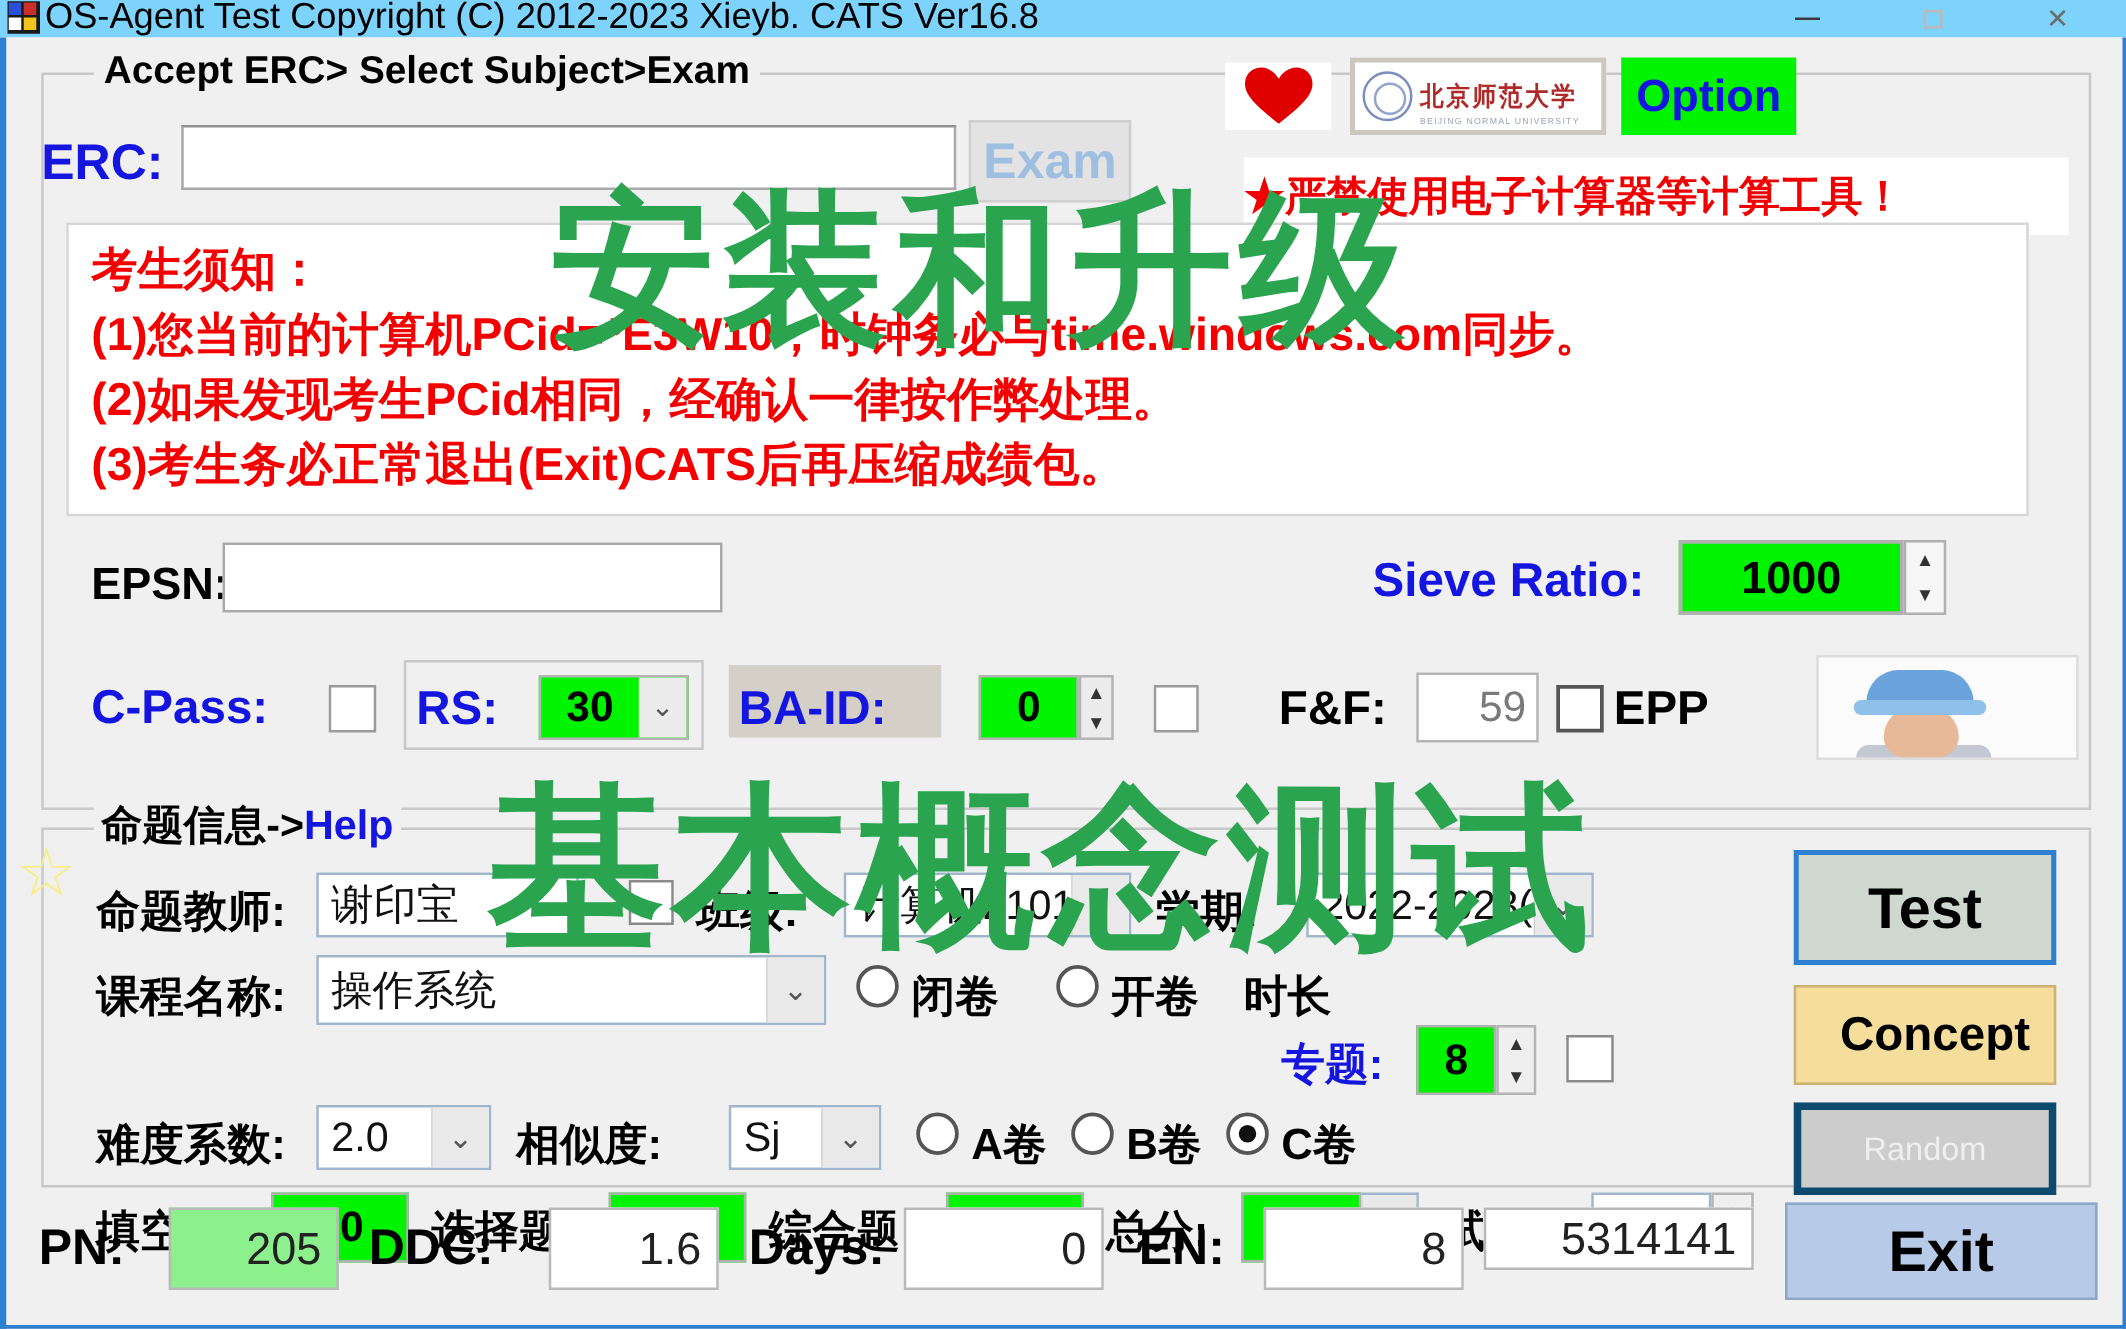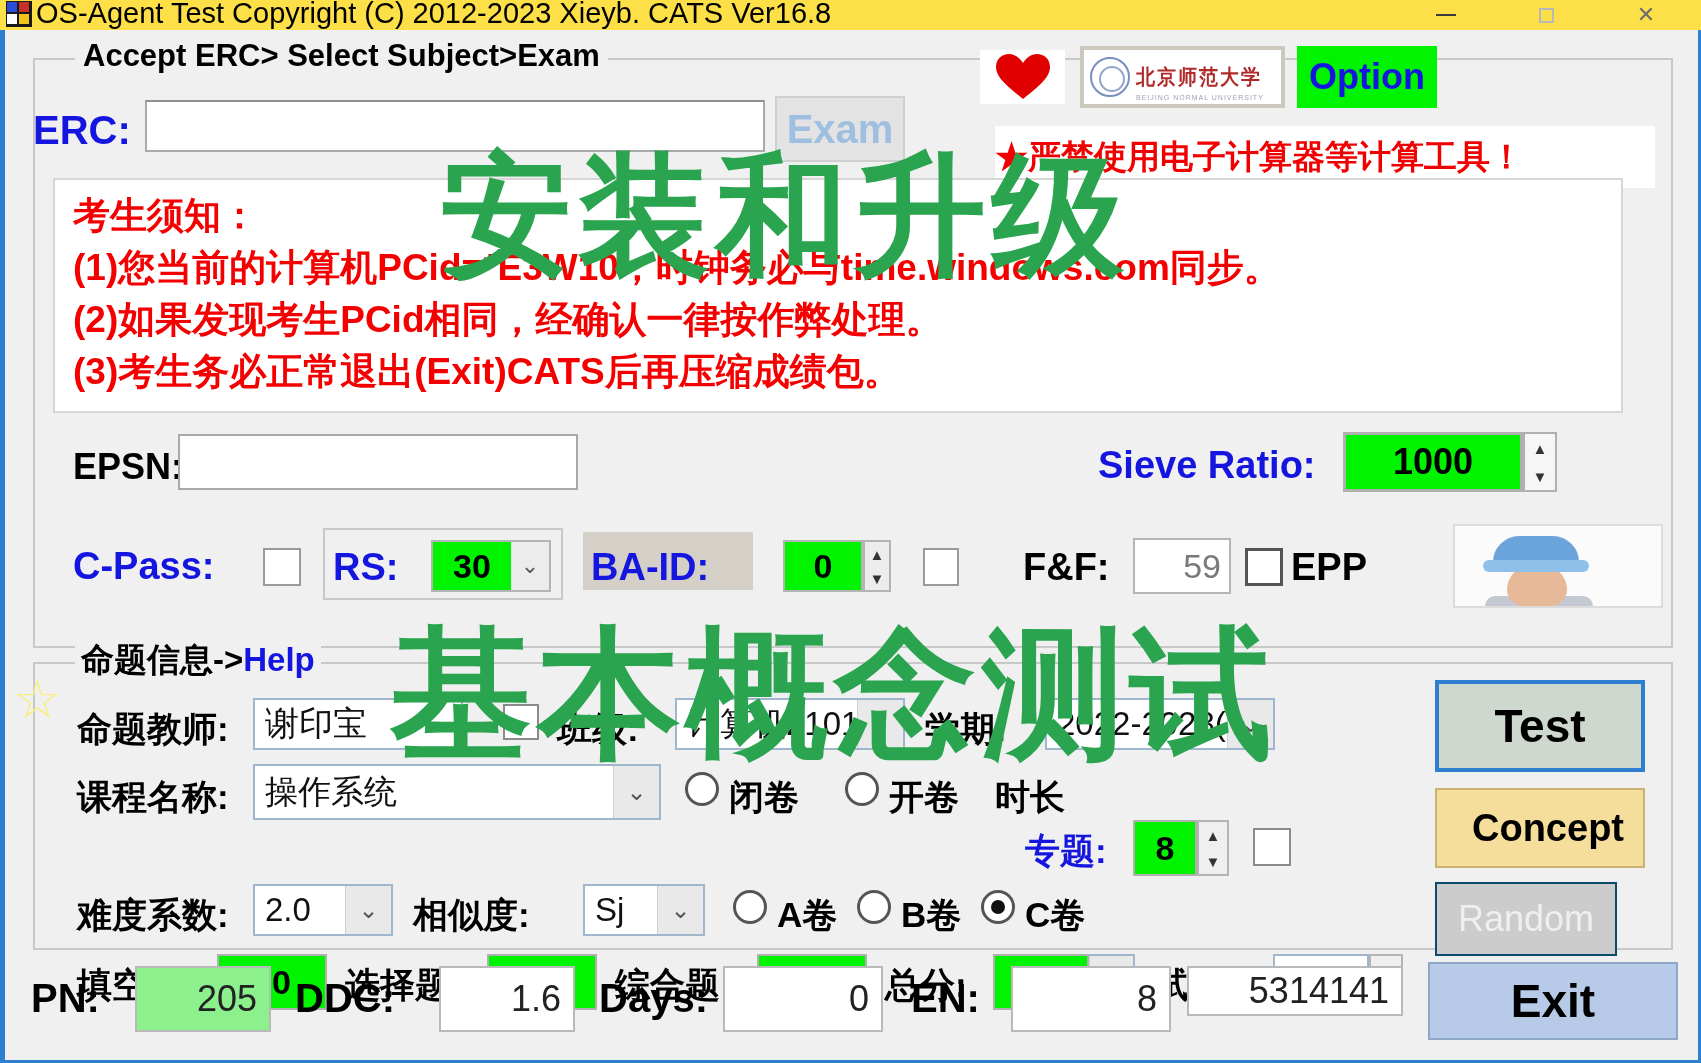--- a/index.html
+++ b/index.html
@@ -8,21 +8,21 @@
     width: 1701px; height: 1063px;
     font-family: "Liberation Sans", sans-serif;
     background: #ffffff;
     overflow: hidden;
     position: relative;
   }
 
   
   #titlebar {
     position: absolute; left: 0; top: 0; width: 1701px; height: 30px;
-    background: #fde047;
+    background: #7dd3fc;
     display: flex; align-items: center;
   }
   #app-icon {
     width: 26px; height: 26px; margin-left: 6px; margin-top: -2px;
     flex: 0 0 auto; position: relative;
     background: #1a1a1a;
   }
   #app-icon .q { position: absolute; width: 10px; height: 10px; }
   #app-icon .q1 { left: 1px; top: 1px; background: #2a4fd6; }
   #app-icon .q2 { left: 13px; top: 1px; background: #c9302c; }
@@ -277,24 +277,24 @@
     display: flex; align-items: center; justify-content: center;
     font-size: 46px; font-weight: bold; color: #000;
   }
   #btn-concept {
     position: absolute; left: 1430px; top: 758px; width: 210px; height: 80px;
     background: #f5dd9b; border: 2px solid #c9b272;
     display: flex; align-items: center; justify-content: center;
     font-size: 38px; font-weight: bold; color: #000; padding-left: 16px;
   }
   #btn-random {
-    position: absolute; left: 1430px; top: 852px; width: 182px; height: 74px;
-    background: #cccccc; border: 2px solid #0c4a6e;
-    display: flex; align-items: center; justify-content: center;
-    font-size: 36px; color: #efefef;
+    position: absolute; left: 1430px; top: 852px; width: 210px; height: 74px;
+    background: #cccccc; border: 6px solid #0c4a6e;
+    display: flex; align-items: center; justify-content: center;
+    font-size: 26px; color: #efefef;
   }
 
   
   #bottom { position: absolute; left: 18px; top: 928px; width: 1660px; height: 100px; }
   .blabel { position: absolute; font-size: 40px; font-weight: bold; color: #000; }
   .bbox {
     position: absolute; background: #fff; border: 2px solid #b9b9b9;
     display: flex; align-items: center; justify-content: flex-end;
     padding-right: 12px; font-size: 36px; color: #222;
   }

